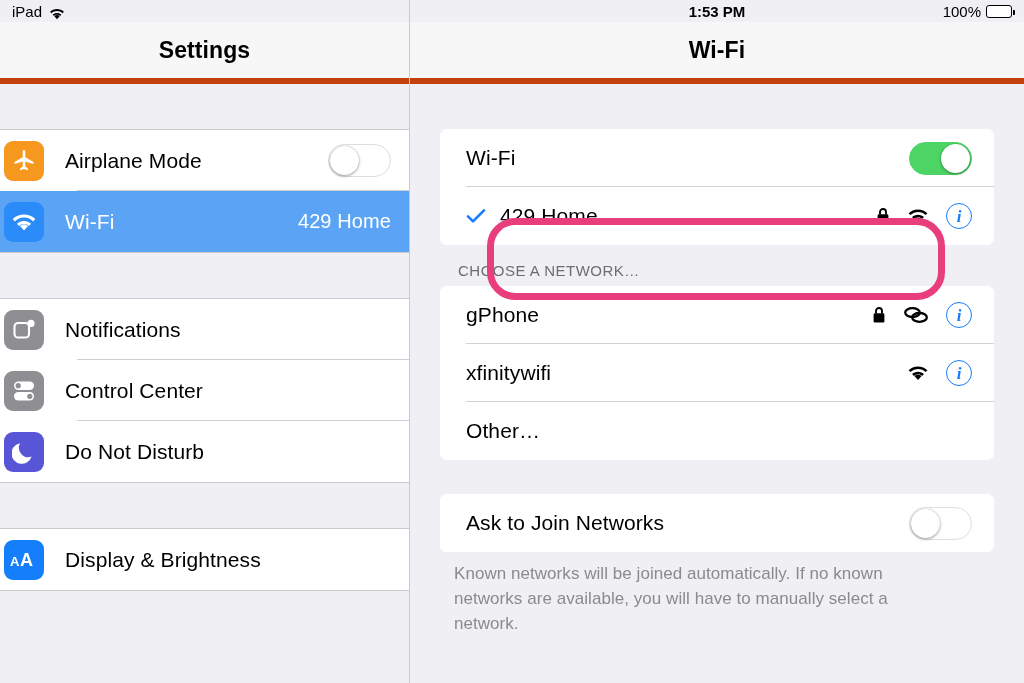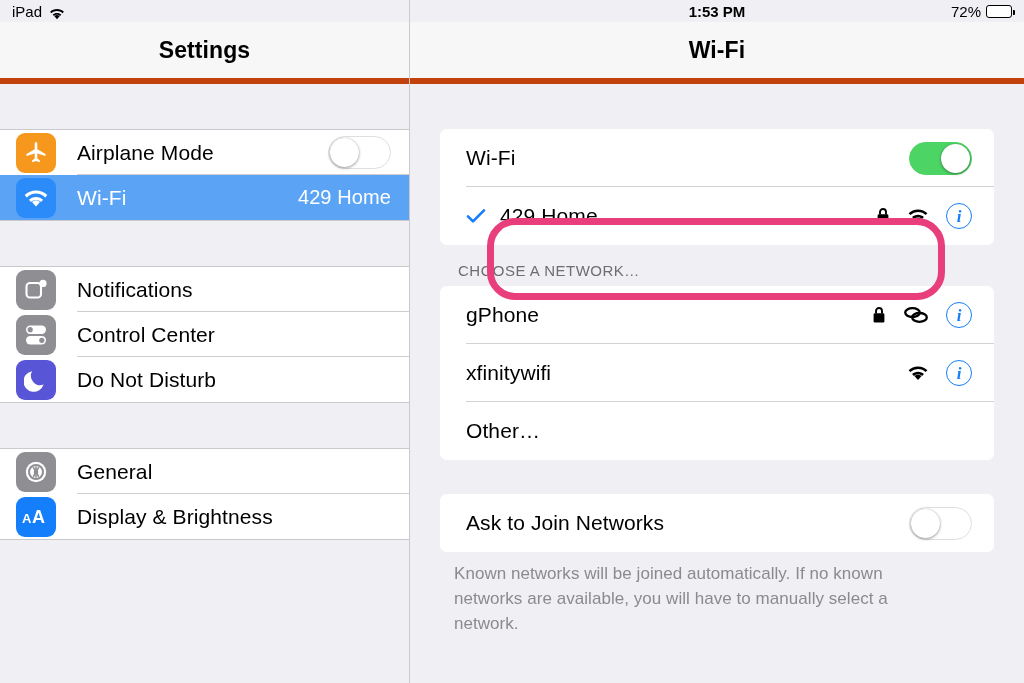--- a/index.html
+++ b/index.html
@@ -32,21 +32,21 @@
   }
   .navbar-title { font-size: 23px; font-weight: bold; color: #000; letter-spacing: .1px;}
   .left .navbar { background: #F7F7F7; }
 
   .gap { background: #EFEFF4; }
   .group { background: #FFFFFF; border-top: 1px solid #C9C9CE; border-bottom: 1px solid #C9C9CE; }
 
   .srow {
     position: relative;
     display: flex; align-items: center;
-    height: 45px; padding-left: 16px; padding-right: 18px;
+    height: 61px; padding-left: 4px; padding-right: 18px;
     background: #fff;
   }
   .srow.selected { background: #5BA4F5; }
   .srow .divider {
     position: absolute; left: 77px; right: 0; bottom: 0; height: 1px; background: #CECED2;
   }
   .srow:last-child .divider { display: none; }
 
   .appicon {
     width: 40px; height: 40px; border-radius: 9px;
@@ -224,61 +224,38 @@
               <svg width="24" height="26" viewBox="0 0 24 26">
                 <path d="M19.6 17.6A9.4 9.4 0 0 1 8.1 4.3a10.3 10.3 0 1 0 11.5 13.3z" fill="#fff"></path>
               </svg>
             </span>
             <span class="srow-label">Do Not Disturb</span>
           </div>
         </div>
         <div class="gap" style="height: 45px;"></div>
         <div class="group">
           <div class="srow">
-            <span class="appicon ic-general">
-              <svg width="26" height="26" viewBox="0 0 26 26">
-                <g fill="#fff">
-                  <circle cx="13" cy="13" r="10.2"></circle>
-                </g>
-                <g fill="#8E8E93">
-                  <circle cx="13" cy="13" r="8"></circle>
-                </g>
-                <g fill="#fff">
-                  <circle cx="13" cy="13" r="6"></circle>
-                </g>
-                <g fill="#8E8E93">
-                  <circle cx="13" cy="13" r="2.3"></circle>
-                  <rect x="12.2" y="7.4" width="1.6" height="11.2"></rect>
-                  <rect x="7.4" y="12.2" width="11.2" height="1.6" transform="rotate(60 13 13)"></rect>
-                  <rect x="7.4" y="12.2" width="11.2" height="1.6" transform="rotate(-60 13 13)"></rect>
-                </g>
-              </svg>
-            </span>
-            <span class="srow-label">General</span>
-            <span class="divider"></span>
-          </div>
-          <div class="srow">
             <span class="appicon ic-display">
               <svg width="30" height="20" viewBox="0 0 30 20">
                 <text x="1" y="16" font-family="Liberation Sans, sans-serif" font-size="13" font-weight="bold" fill="#fff">A</text>
                 <text x="11" y="16" font-family="Liberation Sans, sans-serif" font-size="18" font-weight="bold" fill="#fff">A</text>
               </svg>
             </span>
             <span class="srow-label">Display &amp; Brightness</span>
           </div>
         </div>
       </div>
   </div>
 
   <div class="right">
 
     <div class="statusbar">
       <div class="sb-time">1:53 PM</div>
       <div class="sb-batt">
-        <span>72%</span>
+        <span>100%</span>
         <span class="batt-shell"><span class="batt-fill" style="width:100%"></span></span>
       </div>
     </div>
 
     <div class="navbar">
       <div class="navbar-title">Wi-Fi</div>
     </div>
 
     <div class="gap" style="height:45px;"></div>
 

